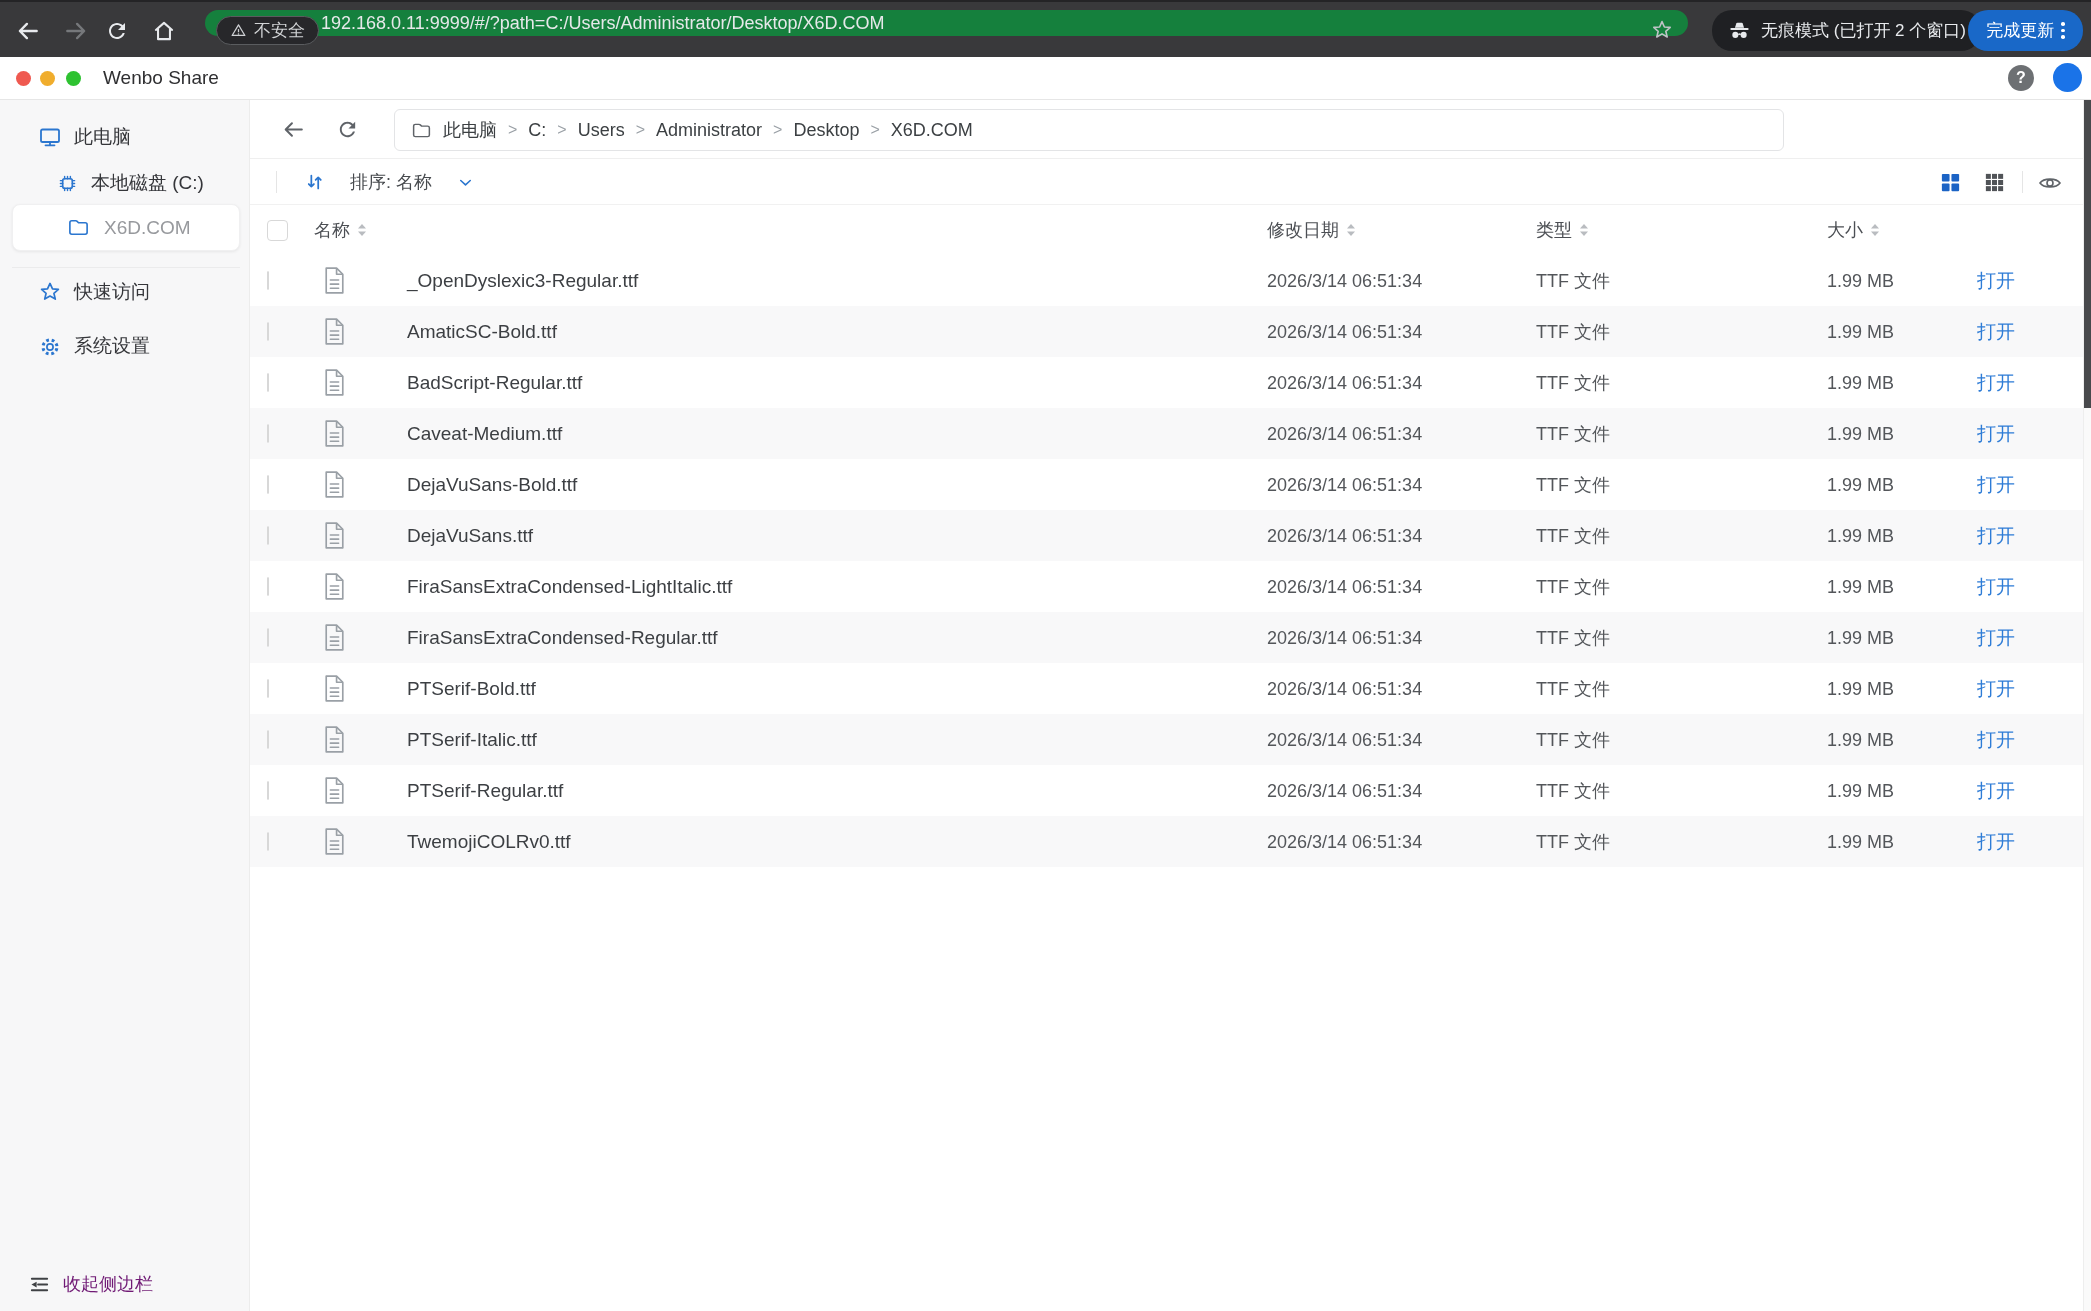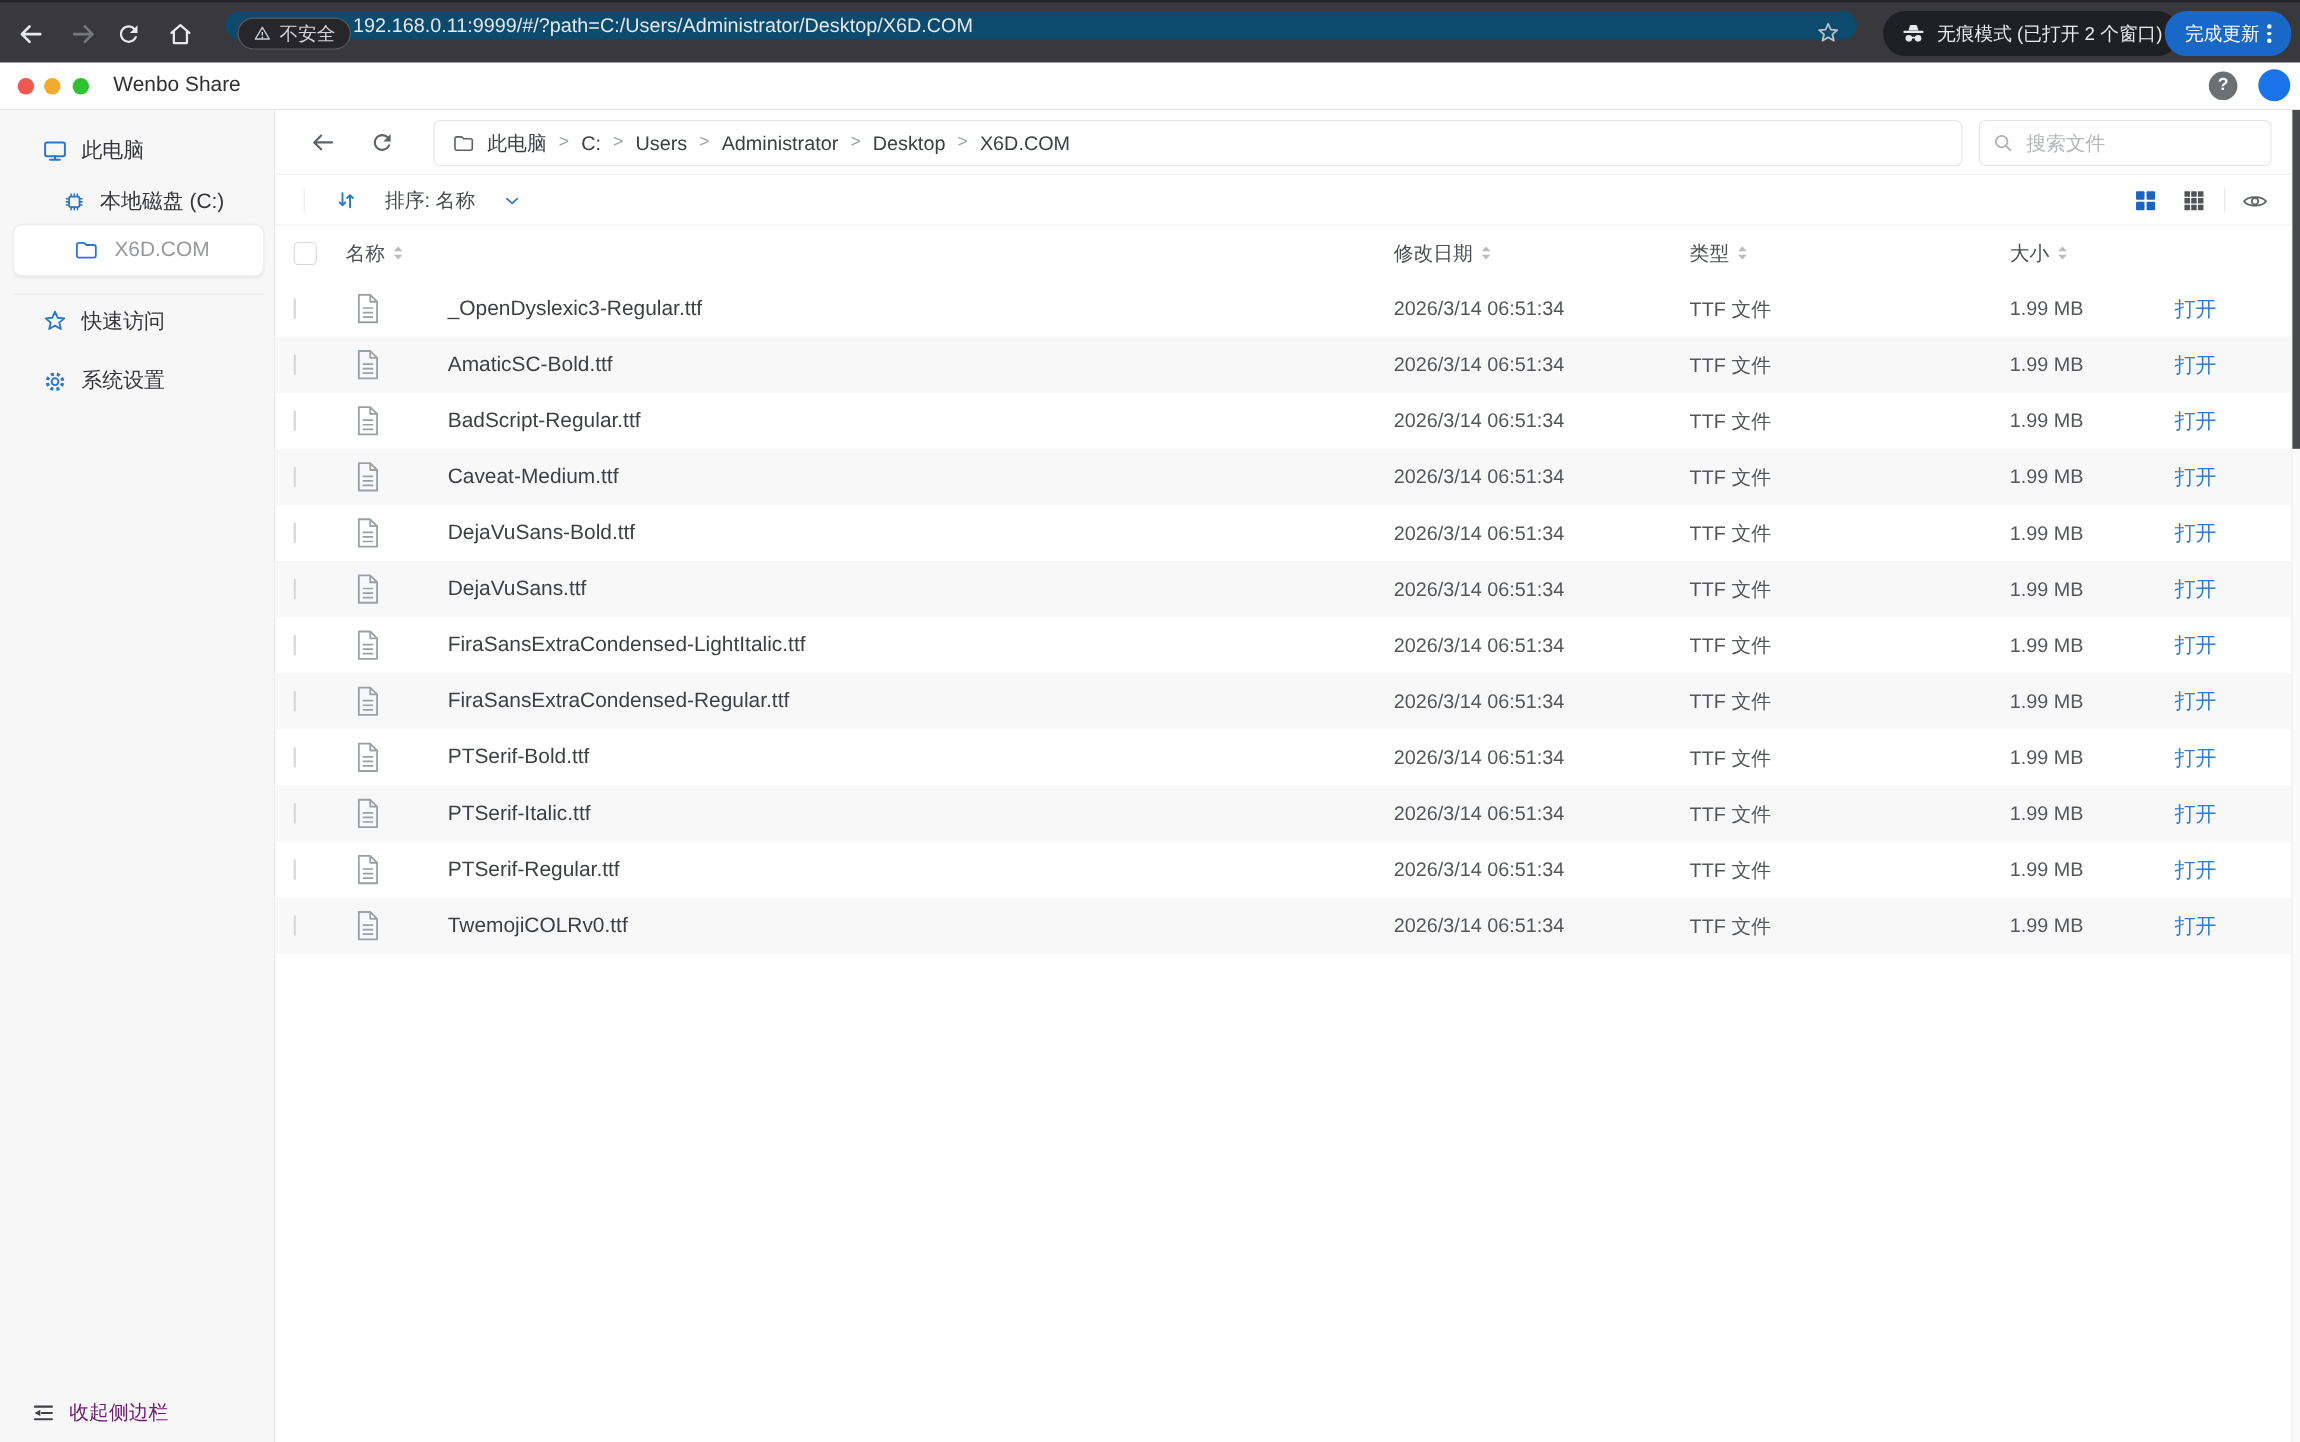--- a/index.html
+++ b/index.html
@@ -2,21 +2,21 @@
 <html style="--accent: #2b76cf; --link: #2e7cd6; --update: #1968c8; --avatar: #1a73e8; --grid-active: #1b63c5;"><head>
 <meta charset="utf-8">
 <style>
   * { margin:0; padding:0; box-sizing:border-box; }
   html,body { width:2091px; height:1311px; overflow:hidden; background:#fff;
     font-family:"Liberation Sans","DejaVu Sans",sans-serif; }
 
   
   .browser-bar { position:absolute; left:0; top:0; width:2091px; height:57px; background:#39393b; border-top:2px solid #242426; }
   .bnav { position:absolute; top:15px; width:27px; height:27px; display:flex; align-items:center; justify-content:center; }
-  .addr { position:absolute; left:205px; top:8px; width:1483px; height:26px; border-radius:21px; background:#0c4a6e; display:flex; align-items:center; }
+  .addr { position:absolute; left:205px; top:8px; width:1483px; height:26px; border-radius:21px; background:#15803d; display:flex; align-items:center; }
   .sec-chip { position:absolute; left:11px; top:6px; height:29px; border:1px solid #5a5c5f; border-radius:15px;
     display:flex; align-items:center; gap:7px; padding:0 13px; color:#d2d4d6; font-size:17px; background:#27272a; }
   .url { position:absolute; left:116px; color:#e6e8ea; font-size:18px; white-space:nowrap; }
   .addr-star { position:absolute; right:14px; top:8px; }
   .incog { position:absolute; left:1712px; top:8px; height:41px; border-radius:20px; background:#1f2023;
     display:flex; align-items:center; gap:9px; padding:0 15px; color:#e8eaed; font-size:17px; }
   .update-btn { position:absolute; left:1968px; top:8px; width:115px; height:41px; border-radius:20px; background:var(--update,#1968c8);
     display:flex; align-items:center; justify-content:center; gap:7px; color:#fff; font-size:17px; }
   .kebab { display:inline-flex; flex-direction:column; gap:3px; }
   .kebab i { width:3.5px; height:3.5px; border-radius:50%; background:#fff; }
@@ -224,29 +224,20 @@
           <span class="crumb-sep">&gt;</span>
           <span class="crumb">Users</span>
           <span class="crumb-sep">&gt;</span>
           <span class="crumb">Administrator</span>
           <span class="crumb-sep">&gt;</span>
           <span class="crumb">Desktop</span>
           <span class="crumb-sep">&gt;</span>
           <span class="crumb">X6D.COM</span>
         </span>
     </div>
-    <div class="searchbox">
-      <span class="search-ic">
-        <svg width="21" height="21" viewBox="0 0 24 24">
-            <circle cx="10" cy="10" r="6" fill="none" stroke="#aeb1b5" stroke-width="1.9"></circle>
-            <path d="M14.6 14.6 19 19" stroke="#aeb1b5" stroke-width="1.9" stroke-linecap="round"></path>
-          </svg>
-      </span>
-      <input type="text" placeholder="搜索文件" style="">
-    </div>
   </div>
 
   <div class="toolbar">
     <span class="vdiv" style="left:26px;"></span>
     <div class="sort-wrap">
       <svg width="22" height="22" viewBox="0 0 24 24">
           <path d="M8 5v12M8 17l-2.8-2.8M8 17l2.8-2.8M15.5 19V7M15.5 7l-2.8 2.8M15.5 7l2.8 2.8" fill="none" stroke="#2b76cf" stroke-width="1.9" stroke-linecap="round" stroke-linejoin="round"></path>
         </svg>
       <span>排序: 名称</span>
       <svg width="19" height="19" viewBox="0 0 24 24">

